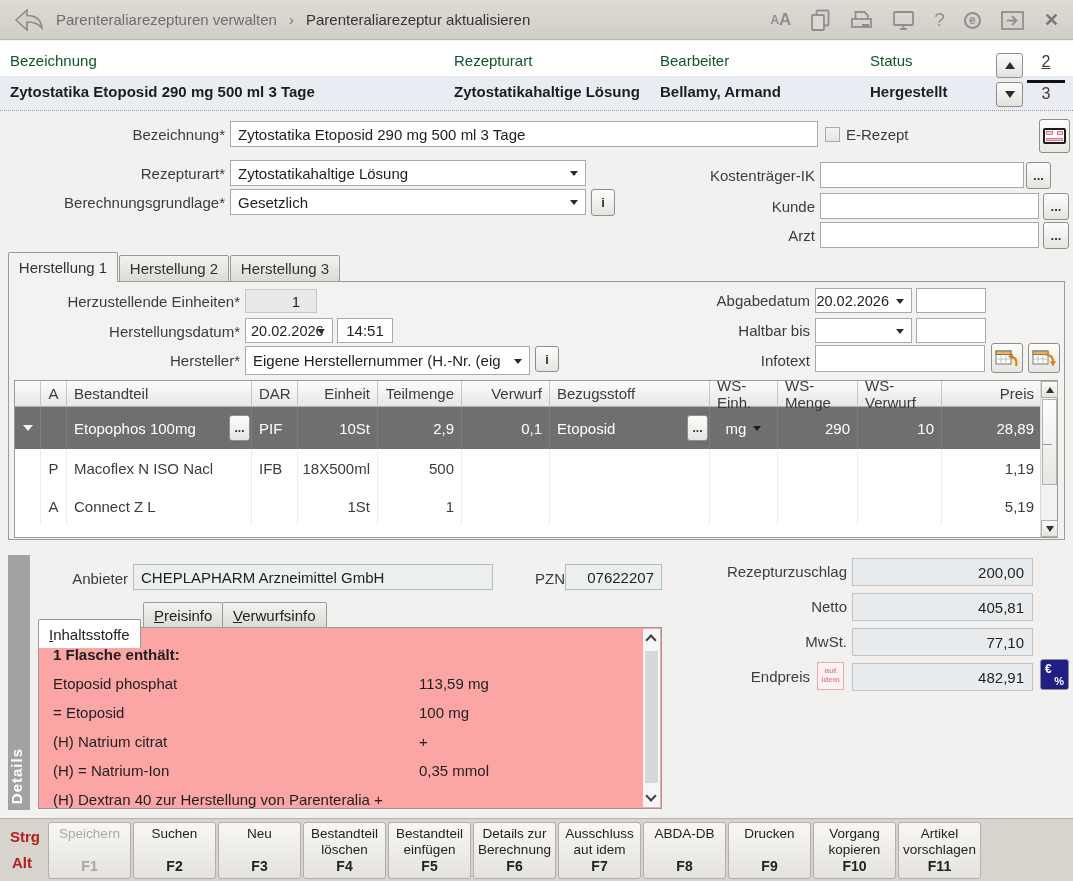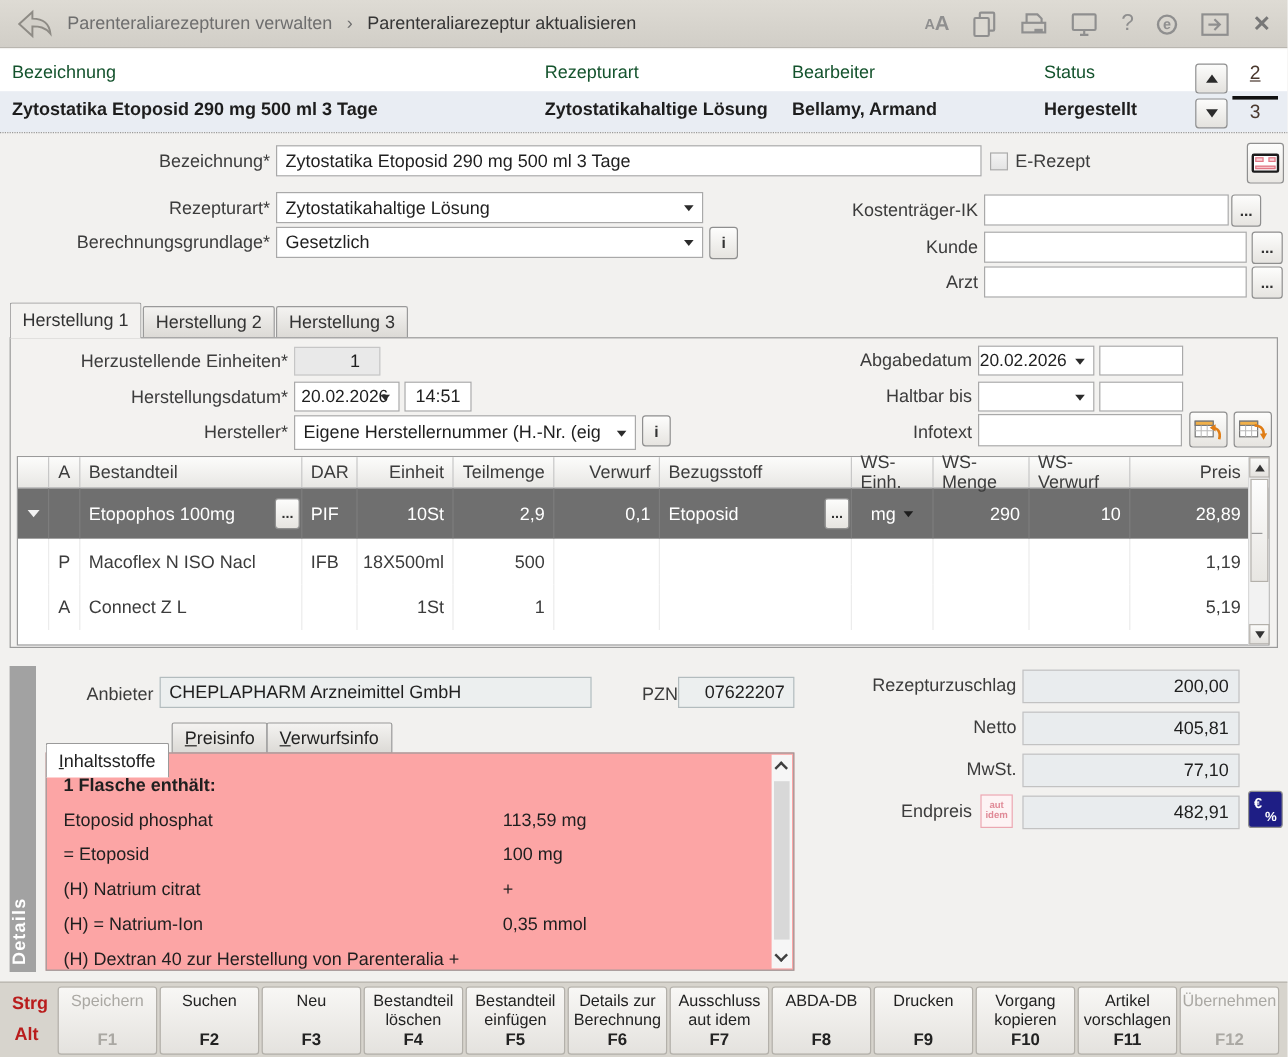--- a/index.html
+++ b/index.html
@@ -498,20 +498,16 @@
           <span class="fk">F9</span>
       </div>
       <div class="fnbtn">
         <span class="fl">Vorgang kopieren</span>
           <span class="fk">F10</span>
       </div>
       <div class="fnbtn">
         <span class="fl">Artikel vorschlagen</span>
           <span class="fk">F11</span>
       </div>
-      <div class="fnbtn disabled">
-        <span class="fl">Übernehmen</span>
-          <span class="fk">F12</span>
-      </div>
     </div>
   </div>
 
 </div>
 
 </body></html>

